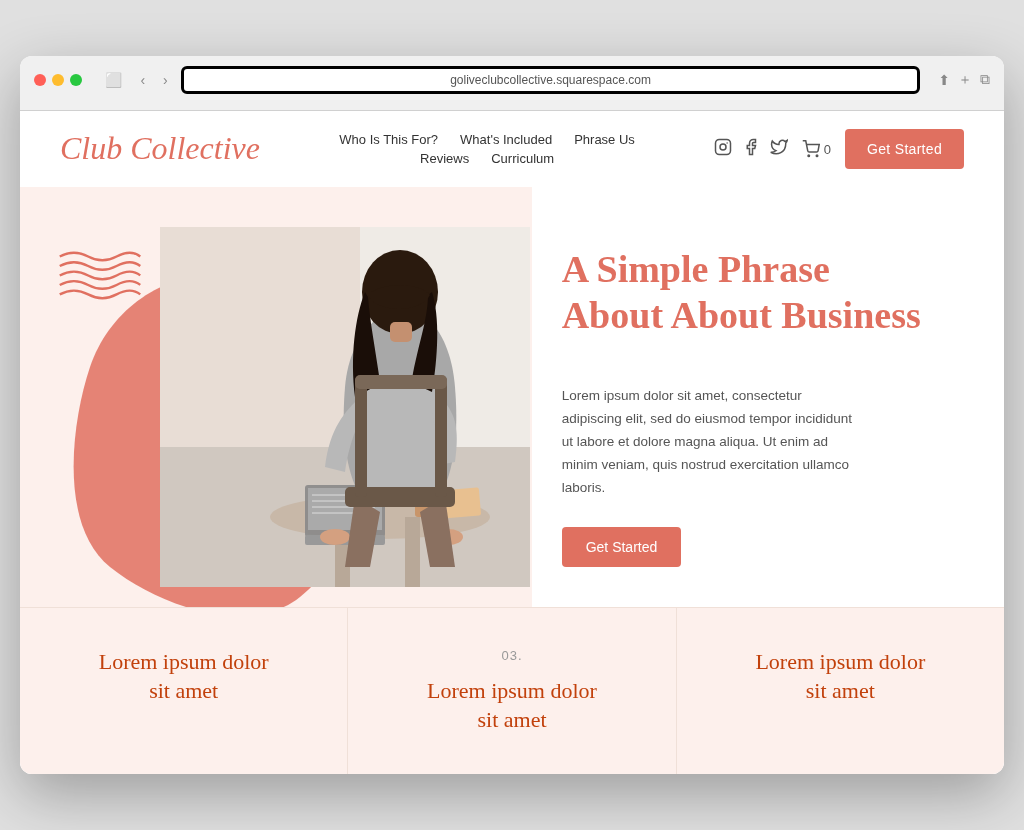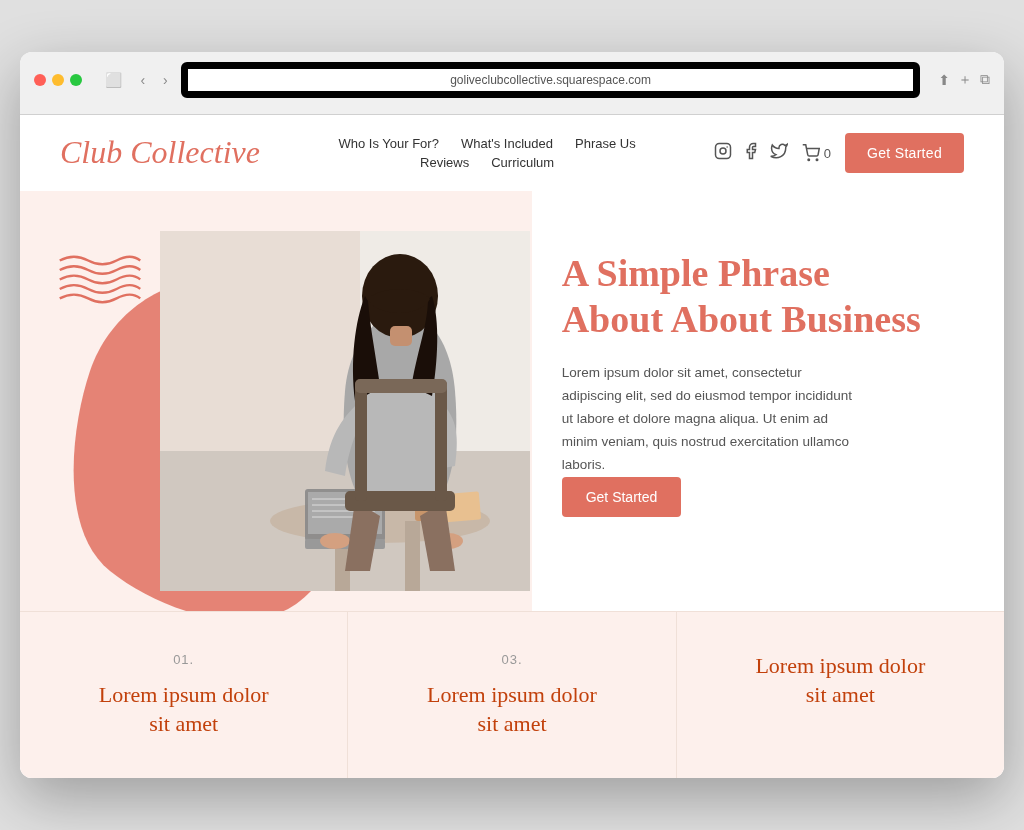--- a/index.html
+++ b/index.html
@@ -54,21 +54,21 @@
       background: none;
       border: none;
       font-size: 14px;
       color: #888;
       cursor: pointer;
       padding: 2px 5px;
     }
     .address-bar {
       flex: 1;
       background: #fff;
-      border: 7px solid #000000;
+      border: 3px solid #000000;
       border-radius: 6px;
       padding: 4px 12px;
       text-align: center;
       font-size: 12px;
       color: #555;
       font-family: -apple-system, sans-serif;
     }
     .browser-actions {
       display: flex;
       gap: 8px;
@@ -204,21 +204,21 @@
       background: #d9cfc8;
     }
 
     
     .hero-right {
       width: 48%;
       padding: 60px 50px 40px 30px;
       background: #fff;
       display: flex;
       flex-direction: column;
-      justify-content: flex-start;
+      justify-content: space-between;
     }
     .hero-heading {
       font-size: 38px;
       color: #e07060;
       font-family: Georgia, serif;
       line-height: 1.2;
       margin-bottom: 20px;
     }
     .hero-body {
       font-size: 13.5px;
@@ -295,21 +295,21 @@
     </div>
   </div>
 
   <div class="website">
 
     <header class="site-header">
       <div class="site-logo">Club Collective</div>
 
       <nav class="site-nav">
         <div class="nav-row">
-          <a class="nav-link">Who Is Your For?</a>
+          <a class="nav-link">Who Is This For?</a>
           <a class="nav-link">What's Included</a>
           <a class="nav-link">Phrase Us</a>
         </div>
         <div class="nav-row">
           <a class="nav-link">Reviews</a>
           <a class="nav-link">Curriculum</a>
         </div>
       </nav>
 
       <div class="header-right">
@@ -427,21 +427,20 @@
           <span>A Simple Phrase</span><br>
           <span>About About Business</span>
         </h1>
         <p class="hero-body">Lorem ipsum dolor sit amet, consectetur adipiscing elit, sed do eiusmod tempor incididunt ut labore et dolore magna aliqua. Ut enim ad minim veniam, quis nostrud exercitation ullamco laboris.</p>
         <button class="hero-cta">Get Started</button>
       </div>
     </div>
 
     <div class="features-section">
       <div class="feature-item">
-        <div class="feature-number">01.</div>
         <div class="feature-title">
           <span>Lorem ipsum dolor</span><br>
           <span>sit amet</span>
         </div>
       </div>
       <div class="feature-item">
         <div class="feature-number">03.</div>
         <div class="feature-title">
           <span>Lorem ipsum dolor</span><br>
           <span>sit amet</span>

